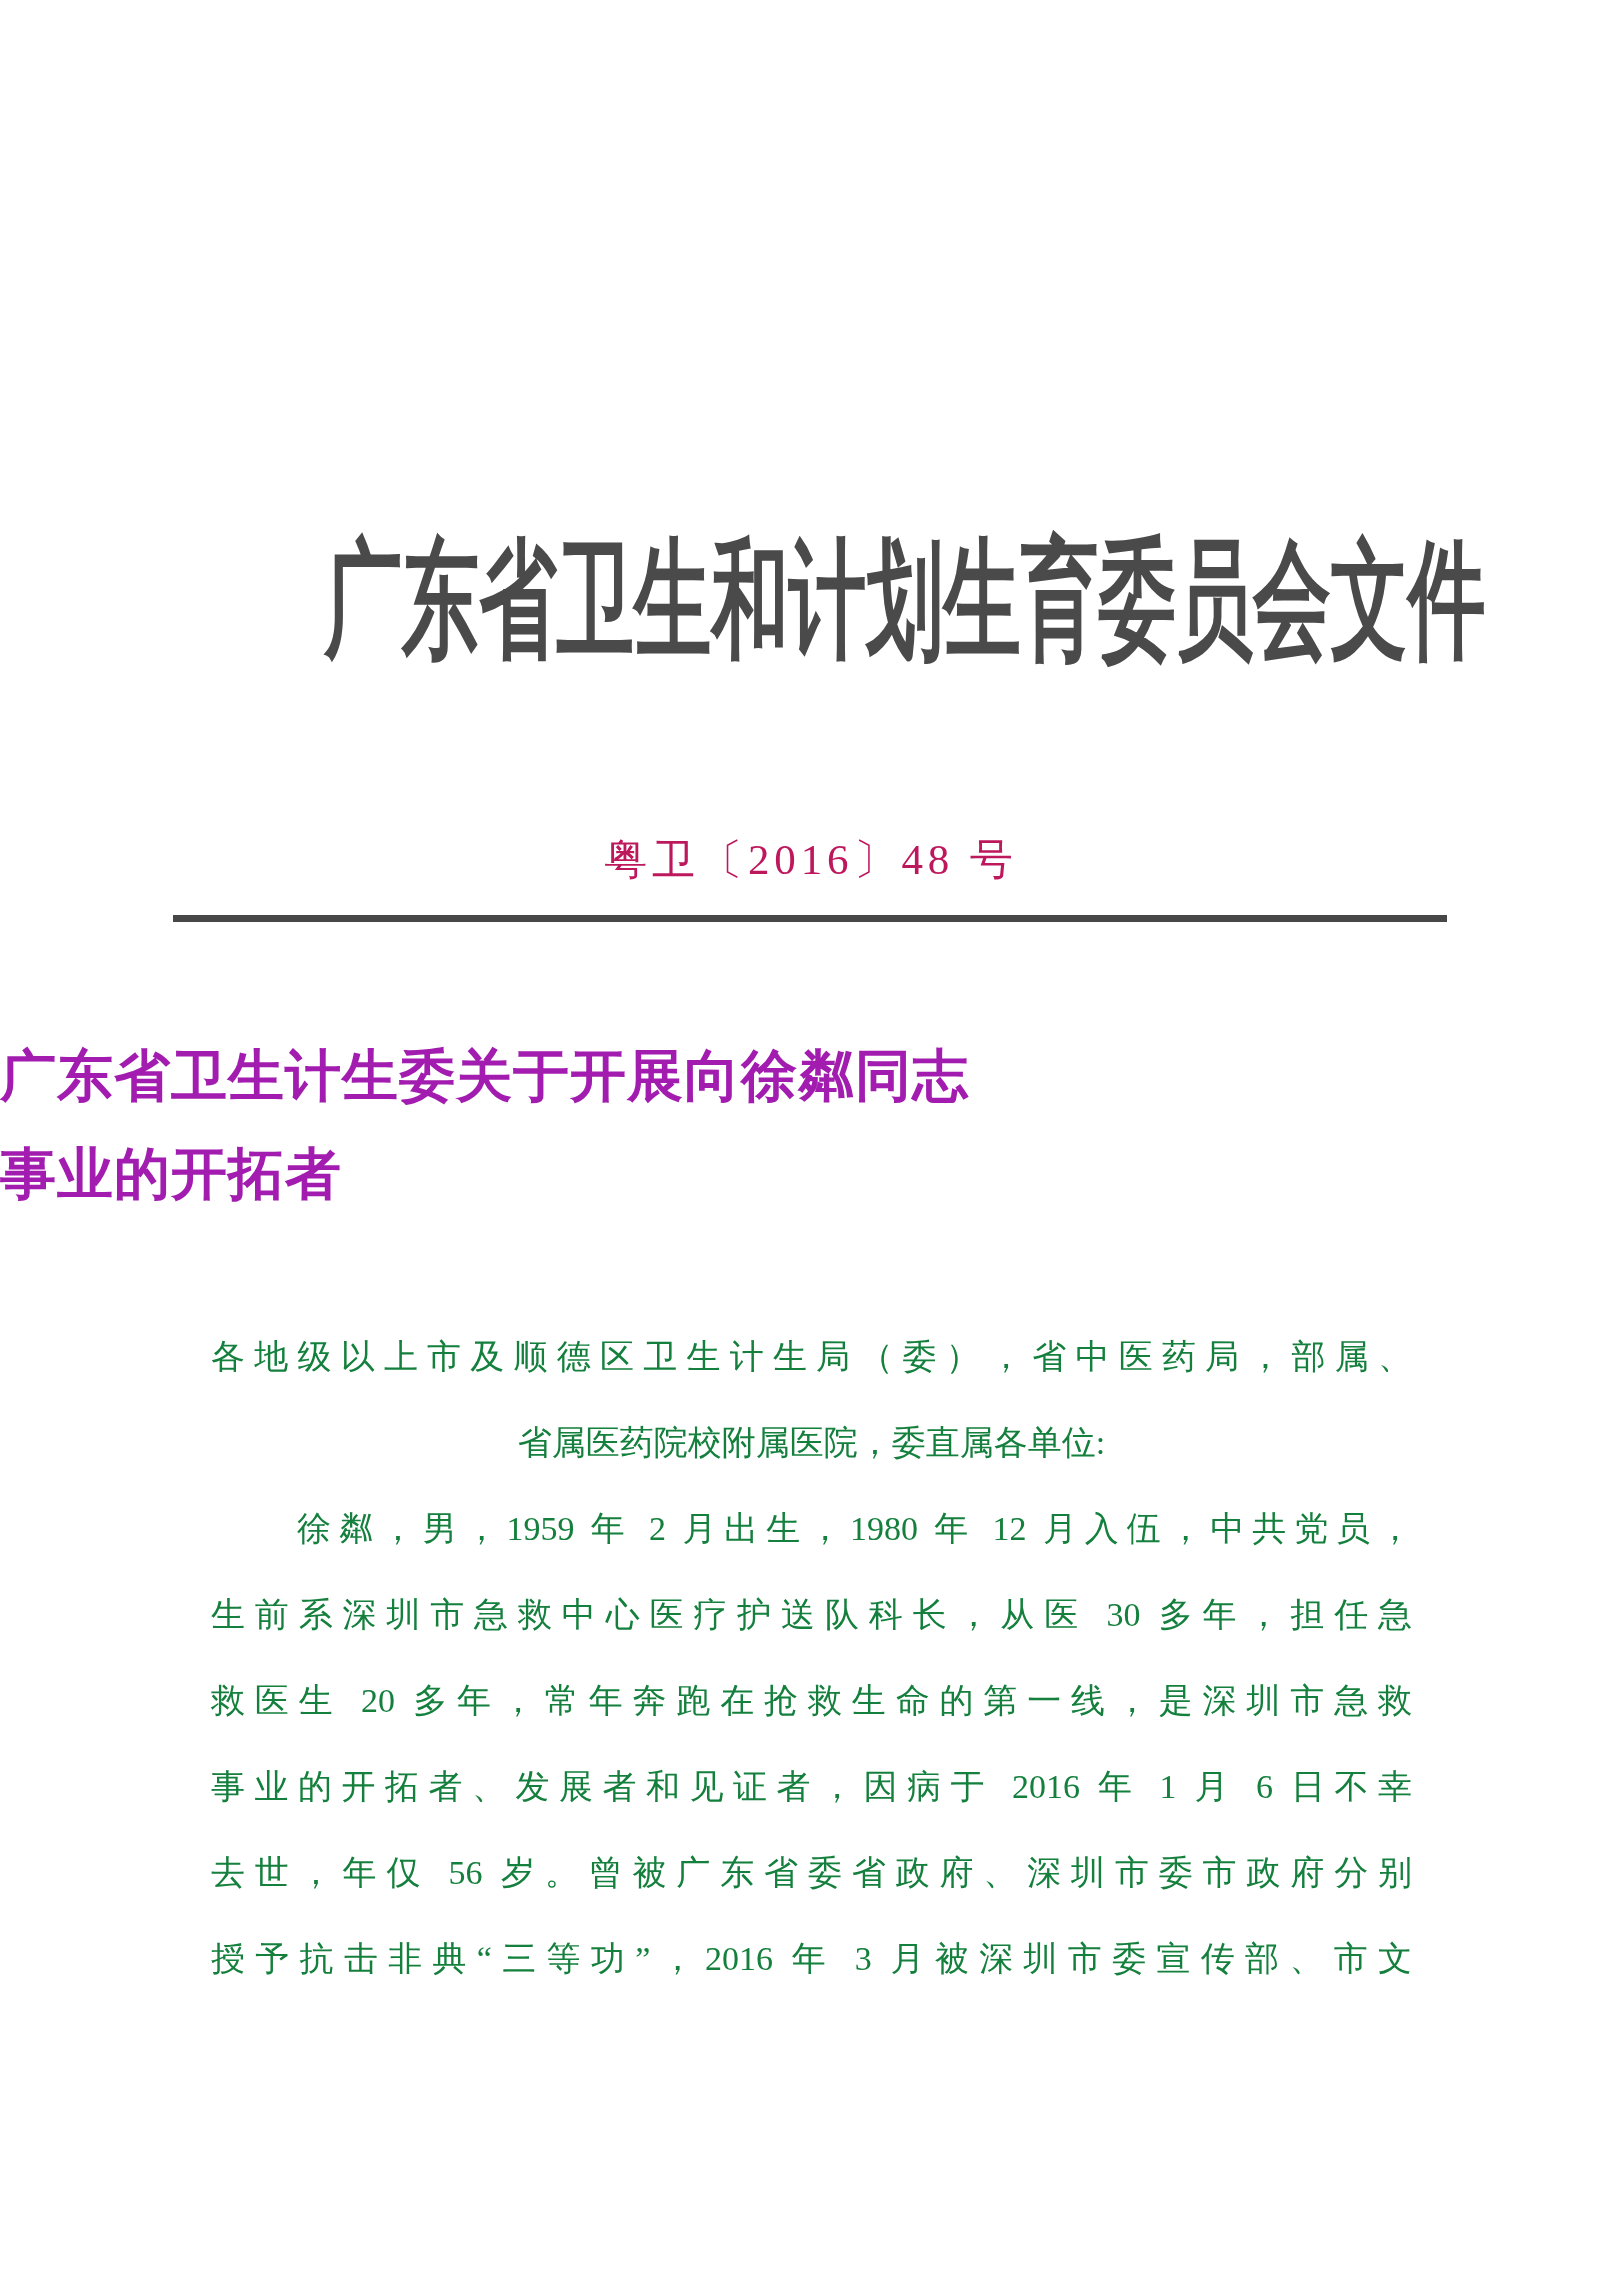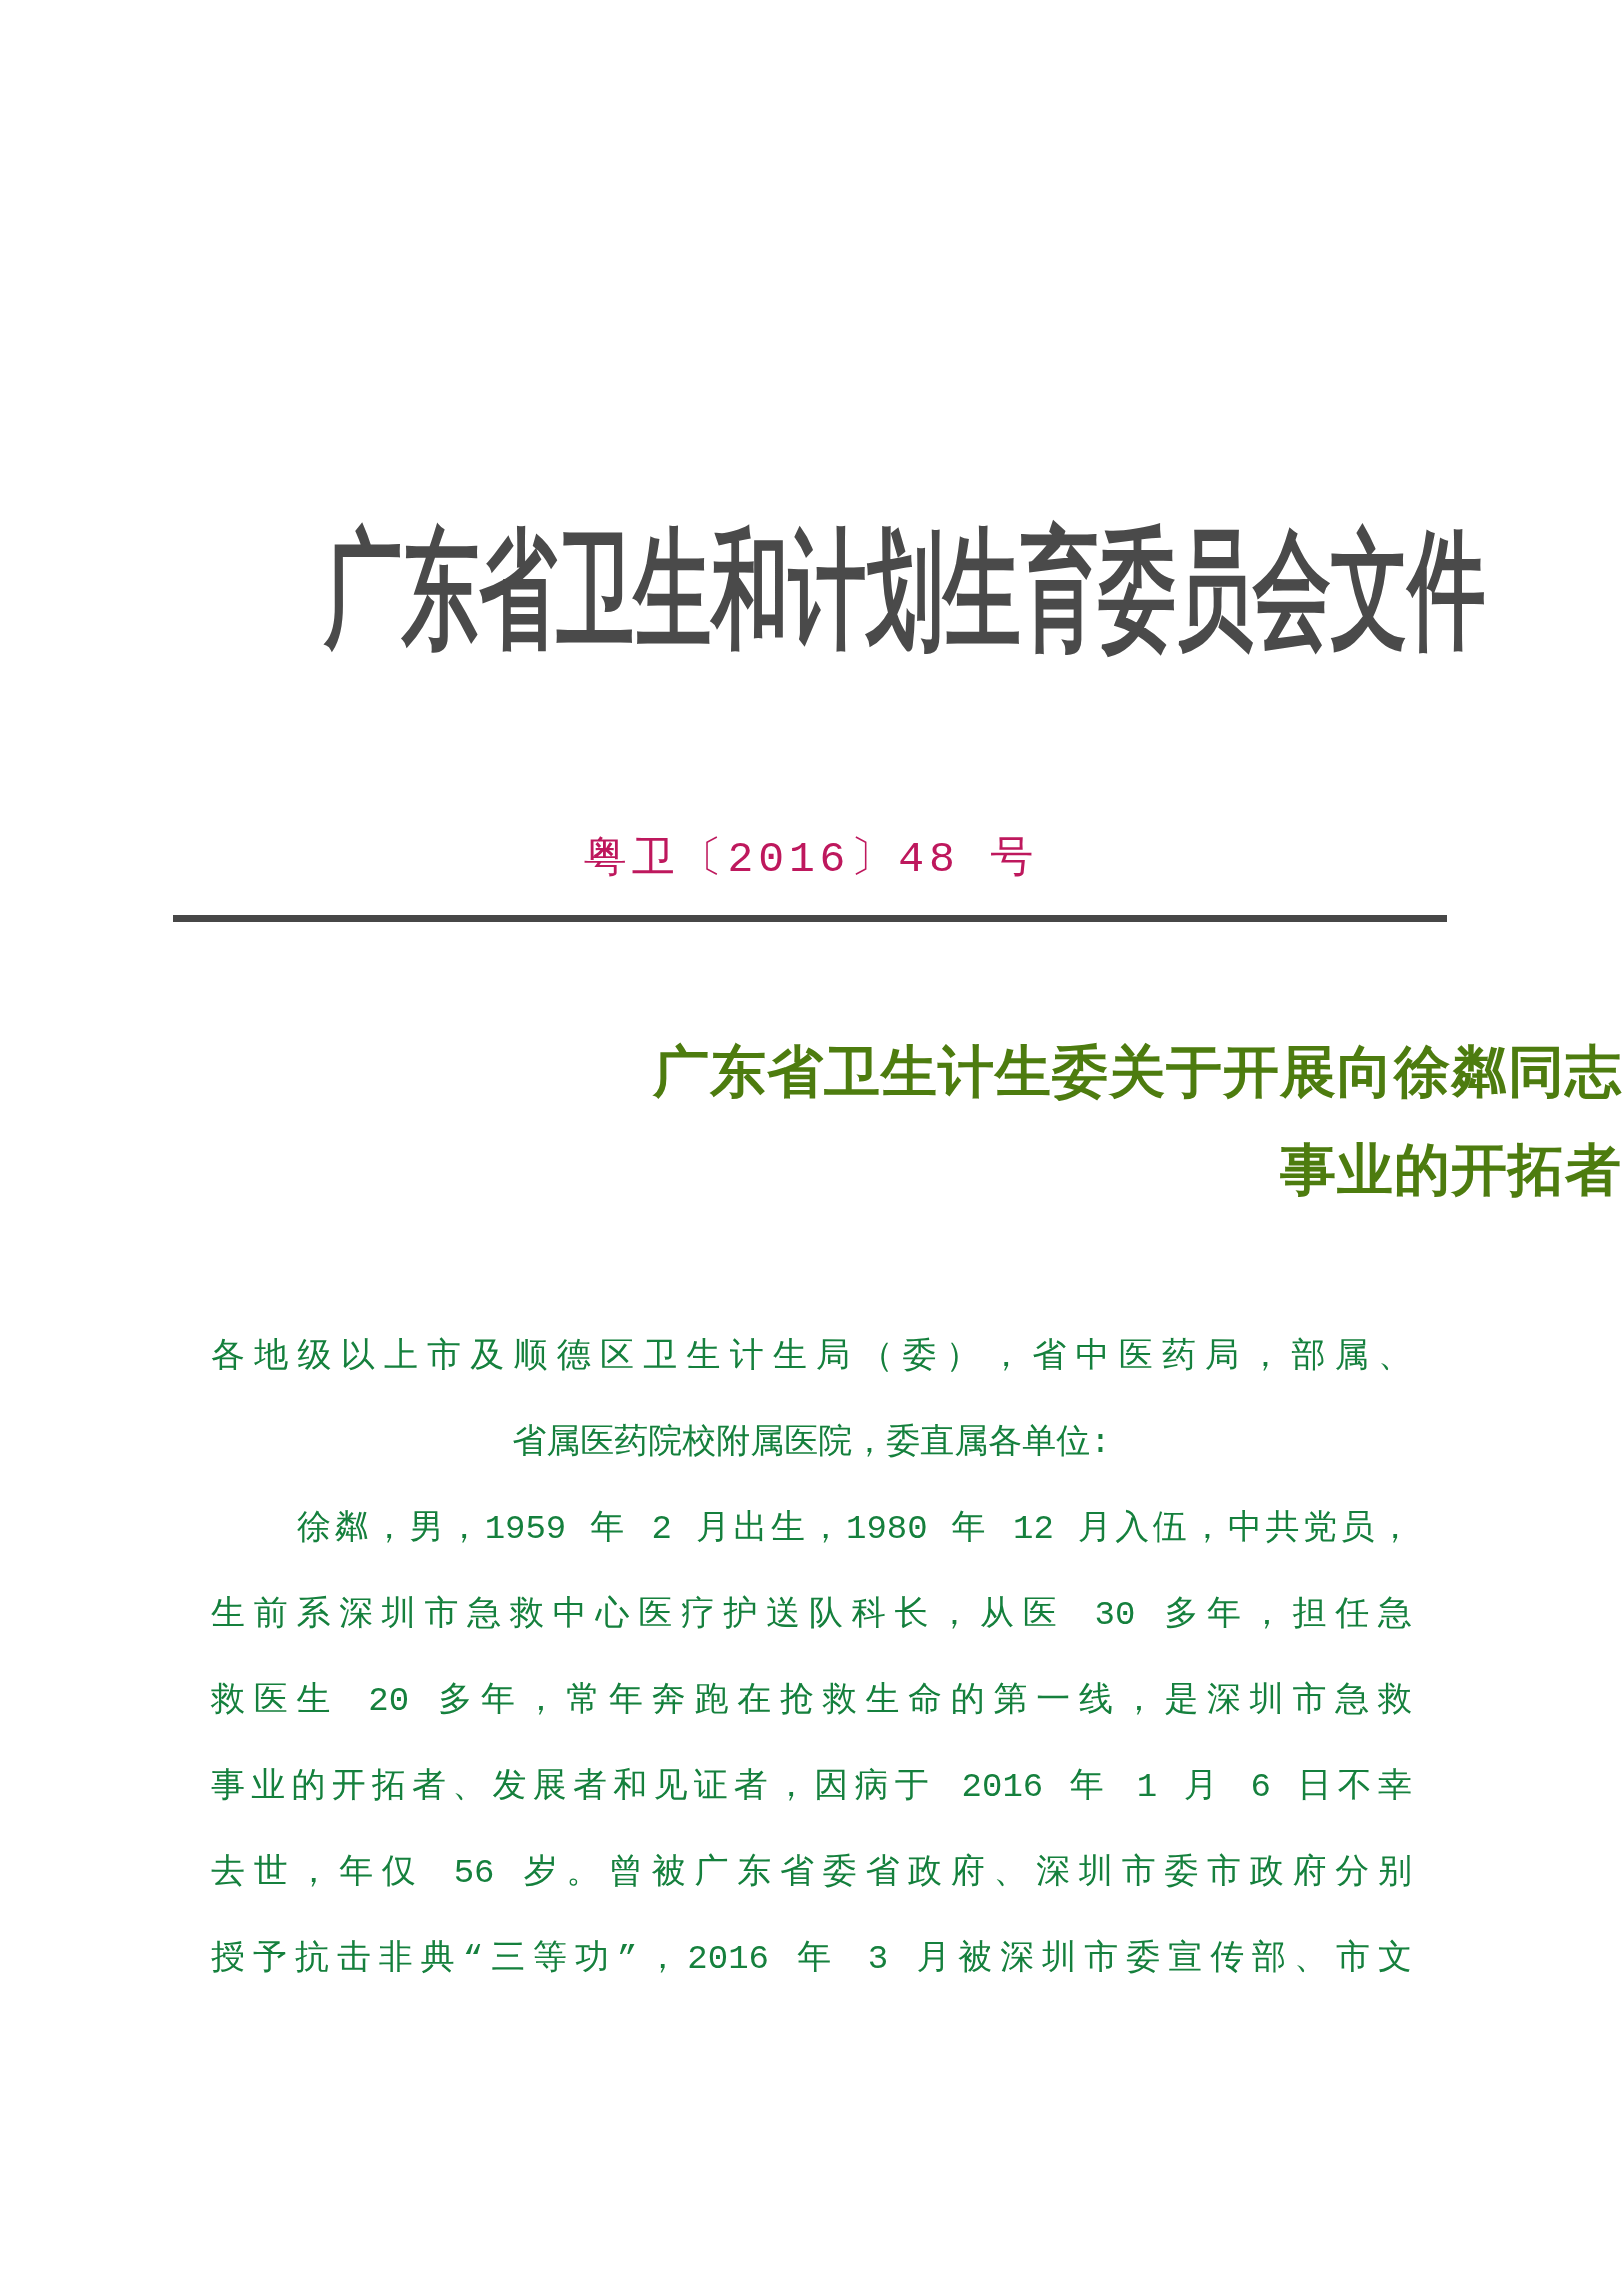--- a/index.html
+++ b/index.html
@@ -6,21 +6,21 @@
     margin: 0;
     padding: 0;
     background: #ffffff;
   }
   .page {
     position: relative;
     width: 1622px;
     height: 2174px;
     background: #ffffff;
     overflow: hidden;
-    font-family: Liberation Mono, monospace;
+    font-family: Liberation Serif, serif;
     color: #111111;
   }
   
   .org-header {
     position: absolute;
     top: 527px;
     left: 0;
     width: 100%;
     height: 157px;
     line-height: 147px;
@@ -53,26 +53,26 @@
     width: 1274px;
     height: 6.9px;
     background: #474747;
   }
   
   .doc-title {
     position: absolute;
     top: 1027px;
     left: 0;
     width: 100%;
-    text-align: right;
+    text-align: left;
     font-size: 56px;
     font-weight: bold;
     letter-spacing: 1px;
     line-height: 98px;
-    color: #4d7c0f;
+    color: #a21caf;
     white-space: nowrap;
   }
   
   .body-text {
     position: absolute;
     top: 1314px;
     left: 211px;
     width: 1201px;
     font-size: 34px;
     line-height: 86px;

